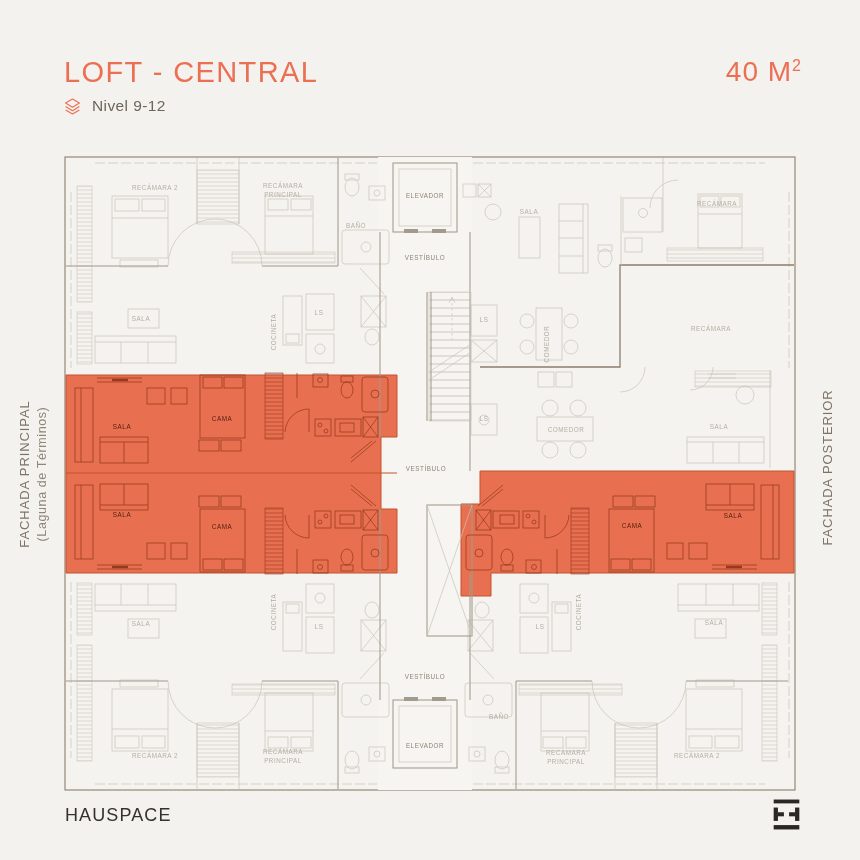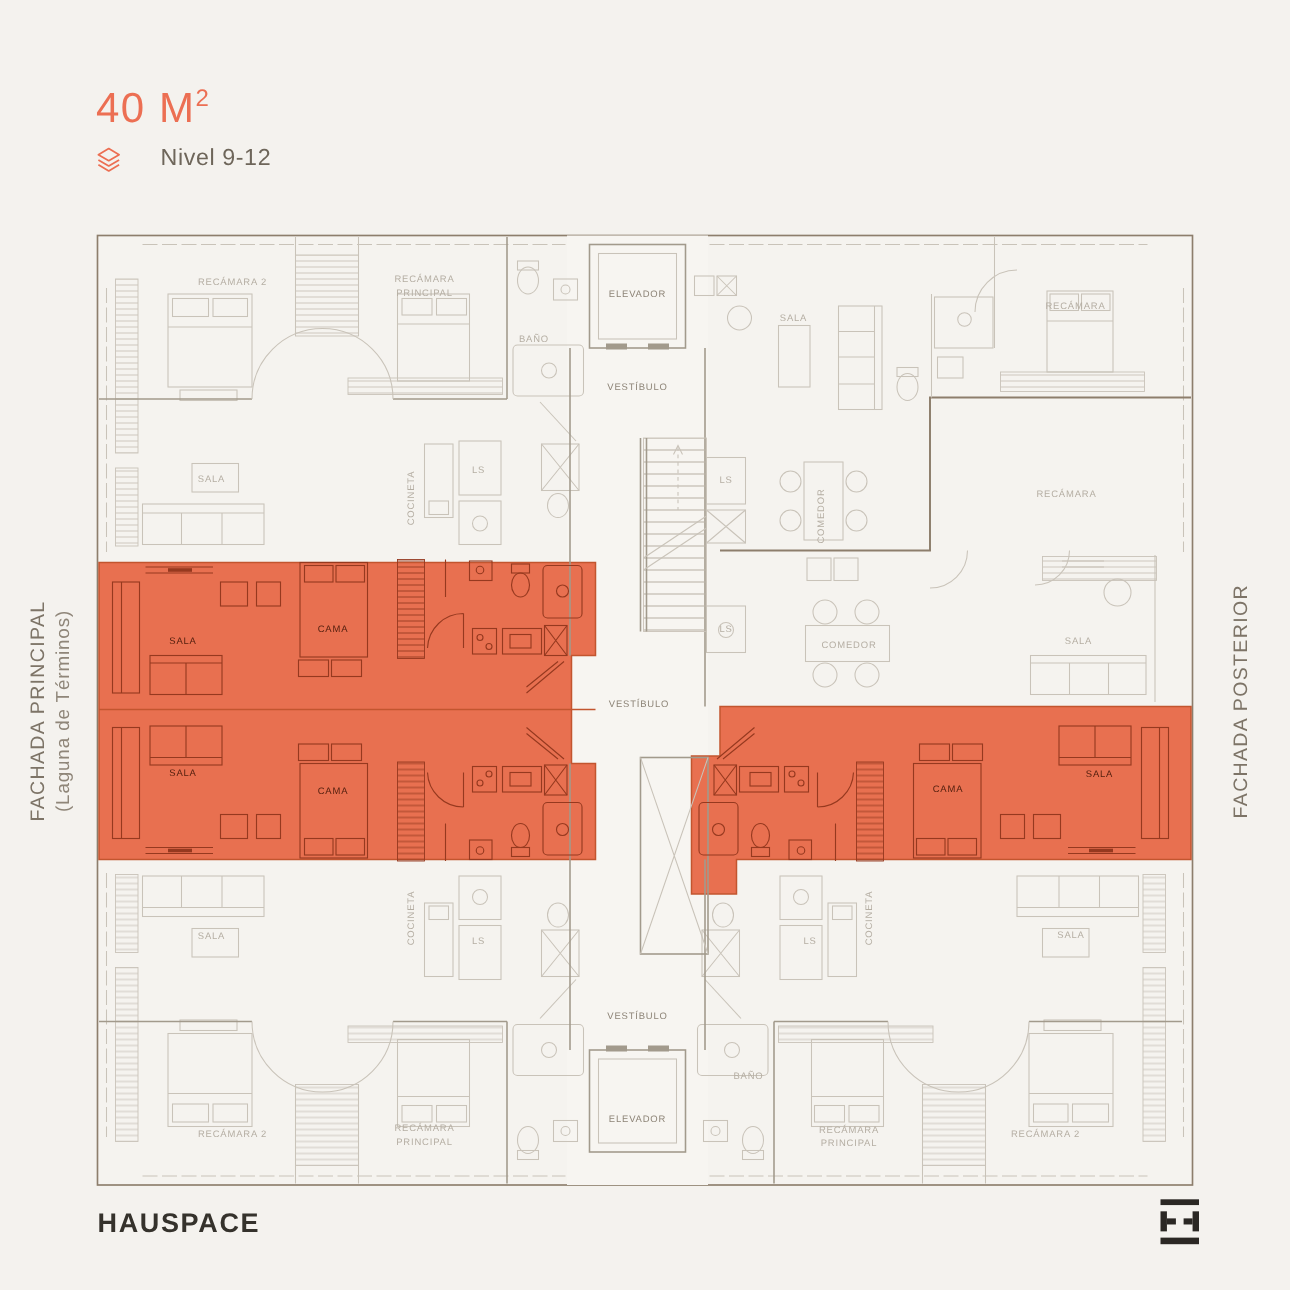--- a/index.html
+++ b/index.html
@@ -3,28 +3,28 @@
 <meta charset="utf-8">
 <style>
   html,body{margin:0;padding:0;background:#e8e6e2;}
   .page{position:relative;width:860px;height:860px;background:var(--bg,#f4f2ee);
         font-family:"Liberation Sans",sans-serif;overflow:hidden;}
   .hdr{position:absolute;left:64px;right:58px;top:56px;display:flex;
        justify-content:space-between;align-items:flex-start;z-index:2;}
   .title{font-size:29px;font-weight:400;letter-spacing:1.4px;color:var(--accent);}
   .area{font-size:28px;font-weight:400;letter-spacing:1px;color:var(--accent);}
   .area sup{font-size:16px;}
-  .lvl{position:absolute;left:64px;top:97px;display:flex;align-items:center;gap:26px;z-index:2;}
+  .lvl{position:absolute;left:64px;top:97px;display:flex;align-items:center;gap:11px;z-index:2;}
   .lvl-txt{font-size:15.5px;color:var(--subtle);letter-spacing:.4px;}
   .facade{position:absolute;width:300px;text-align:center;transform:rotate(-90deg);z-index:2;}
   .facade .l1{font-size:13px;letter-spacing:.9px;color:var(--facade);}
   .facade .l2{font-size:12.5px;letter-spacing:.6px;color:var(--facade2);margin-top:3px;}
   .fac-left{left:-117px;top:458px;}
   .fac-right{left:677px;top:460px;}
-  .brand{position:absolute;left:65px;top:805px;font-size:18px;font-weight:700;
+  .brand{position:absolute;left:65px;top:805px;font-size:18px;font-weight:400;
          letter-spacing:1.1px;color:var(--ink);z-index:2;}
   .logo{position:absolute;left:773px;top:799px;z-index:2;}
   svg.plan{position:absolute;left:0;top:0;z-index:1;}
   
   .gl{fill:none;stroke:var(--gl);stroke-width:.7;}
   .gm{fill:none;stroke:var(--gm);stroke-width:1.05;}
   .gd{fill:none;stroke:var(--gd);stroke-width:1.3;}
   .hat{fill-opacity:1;stroke:var(--gl);stroke-width:.6;}
   .hatr{stroke:var(--rl);stroke-width:.6;}
   .tk{fill:var(--gm);stroke:none;}
@@ -37,20 +37,21 @@
   .pl-o{fill:var(--otext);}
   .plabel{font-family:"Liberation Sans",sans-serif;font-size:6.3px;letter-spacing:.55px;
           text-anchor:middle;}
 </style>
 </head>
 <body>
 
 <div class="page" style="--bg: #f4f2ee; --accent: #ec6f53; --ink: #35322c; --subtle: #6e665a; --facade: #7d7467; --facade2: #8f8679; --zone: #e87050; --rlw: #c2552f; --gl: #c9c3b9; --gm: #a29a8c; --gd: #8d7e6c; --rl: #96391f; --gtext: #b5aea3; --ctext: #8d8477; --otext: #55200f;">
 
   <div class="hdr">
+    <div class="title">LOFT - CENTRAL</div>
     <div class="area"><span>40 M</span><sup>2</sup></div>
   </div>
   <div class="lvl">
     <svg width="17" height="17" viewBox="0 0 16 16">
       <path d="M8,1 L14.5,4.8 8,8.6 1.5,4.8 Z" fill="none" stroke="#ec6f53" stroke-width="1.1" stroke-linejoin="round"></path>
       <path d="M1.5,8.1 L8,11.9 14.5,8.1" fill="none" stroke="#ec6f53" stroke-width="1.1" stroke-linejoin="round"></path>
       <path d="M1.5,11.2 L8,15 14.5,11.2" fill="none" stroke="#ec6f53" stroke-width="1.1" stroke-linejoin="round"></path>
     </svg>
     <div class="lvl-txt">Nivel 9-12</div>
   </div>

